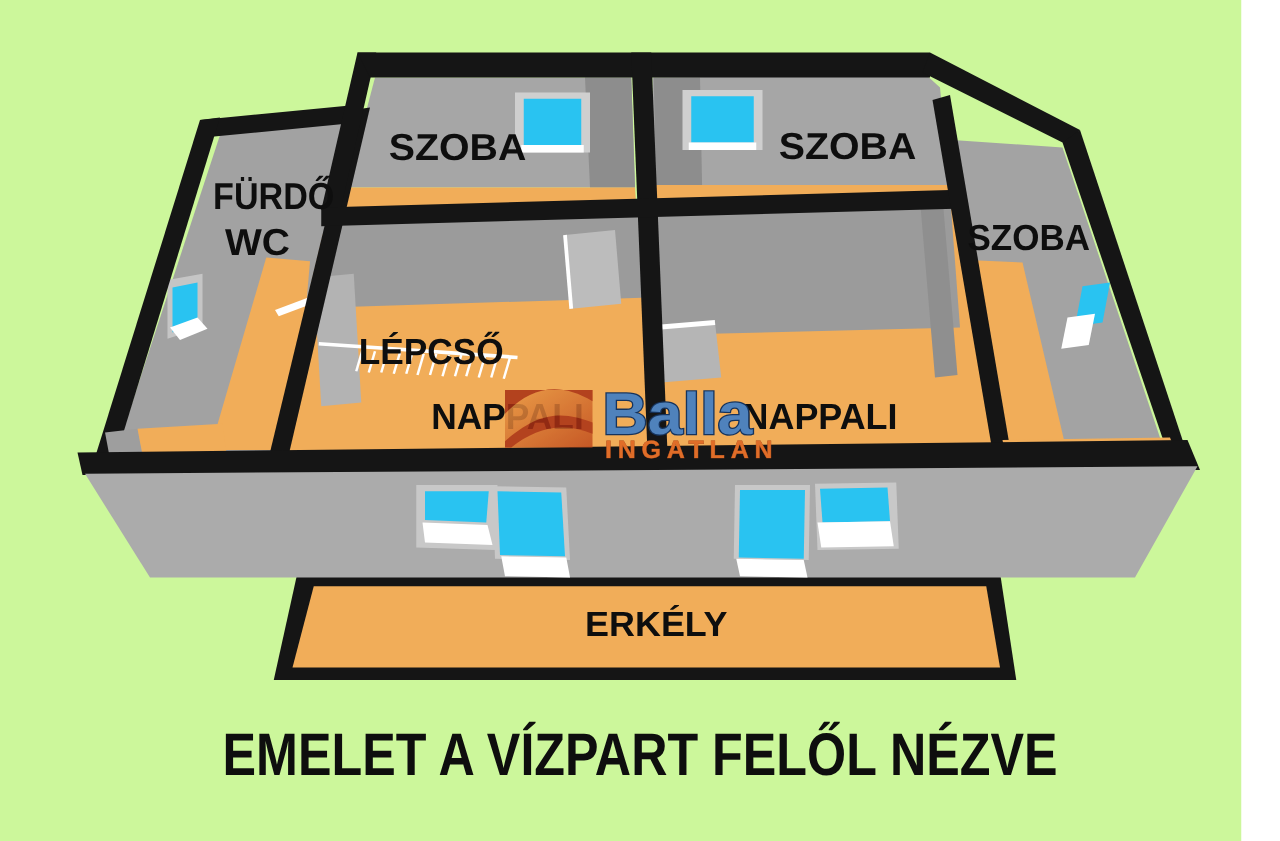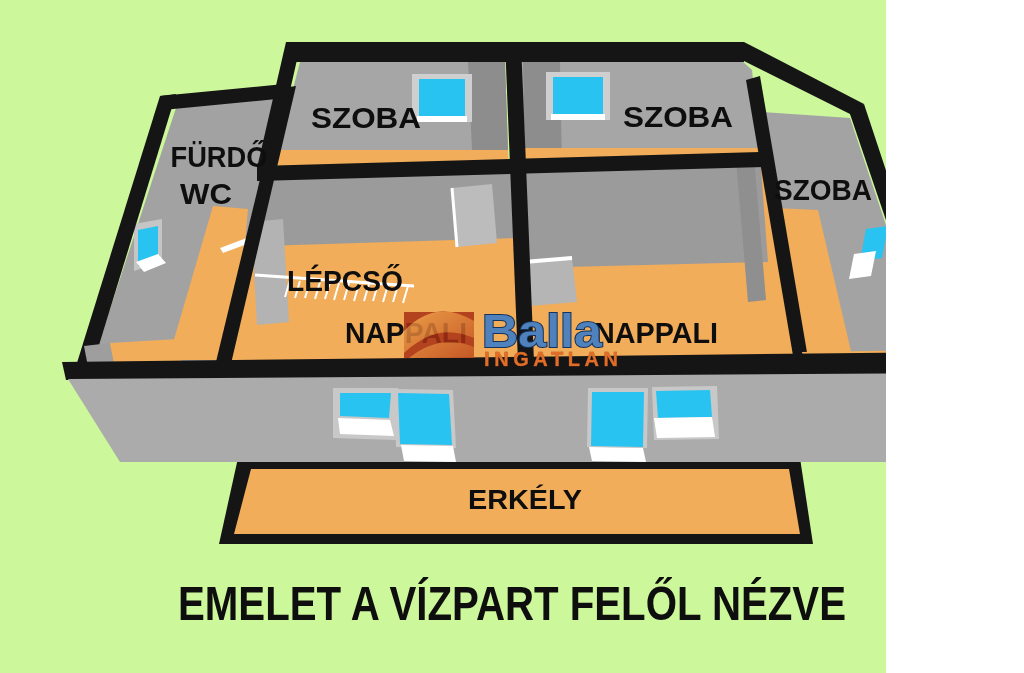--- a/index.html
+++ b/index.html
@@ -1,17 +1,17 @@
 <!DOCTYPE html>
 <html><head>
 <meta charset="utf-8">
 <style>
   html,body{margin:0;padding:0;}
   body{font-family:"Liberation Sans",sans-serif;}
-  .stage{width:886px;height:673px;position:relative;overflow:hidden;}
+  .stage{width:993px;height:673px;position:relative;overflow:hidden;}
   svg{display:block;}
   text{font-family:"Liberation Sans",sans-serif;font-weight:bold;fill:#0e0e0e;}
   .logo-brand{fill:#4f82bc;stroke:#16335c;stroke-width:2px;paint-order:stroke;}
   .logo-sub{fill:#e06d28;stroke:#a8491a;stroke-width:.5px;paint-order:stroke;}
 </style>
 </head>
 <body>
 
 <div class="stage">
 <svg width="1024" height="673" viewBox="0 0 1024 673">

